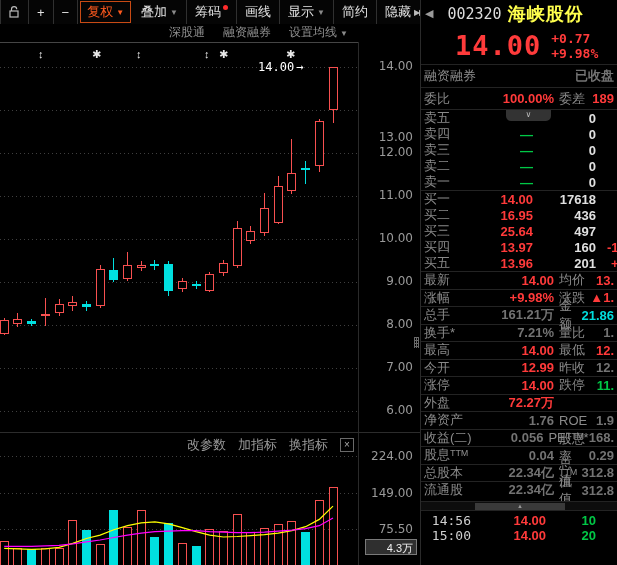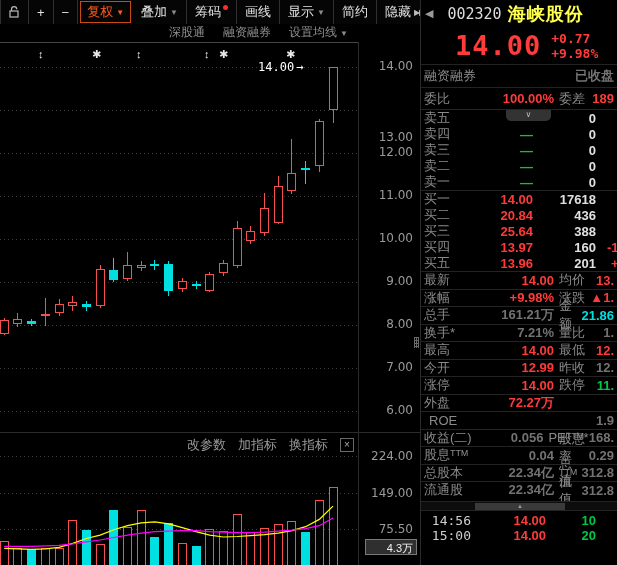--- a/index.html
+++ b/index.html
@@ -401,27 +401,27 @@
       </div>
     <div id="ob-divider"></div>
     <div id="buy-rows">
         <div class="ob-row">
           <span class="ob-label">买一</span>
           <span class="ob-price num r">14.00</span>
           <span class="ob-vol">17618</span>
         </div>
         <div class="ob-row">
           <span class="ob-label">买二</span>
-          <span class="ob-price num r">20.84</span>
+          <span class="ob-price num r">16.95</span>
           <span class="ob-vol">436</span>
         </div>
         <div class="ob-row">
           <span class="ob-label">买三</span>
           <span class="ob-price num r">25.64</span>
-          <span class="ob-vol">388</span>
+          <span class="ob-vol">497</span>
         </div>
         <div class="ob-row">
           <span class="ob-label">买四</span>
           <span class="ob-price num r">13.97</span>
           <span class="ob-vol">160</span>
           <span class="ob-extra num" style="left: 186px;">-1</span>
         </div>
         <div class="ob-row">
           <span class="ob-label">买五</span>
           <span class="ob-price num r">13.96</span>
@@ -501,20 +501,24 @@
           <span class="num g">11.</span>
         </div>
       </div>
       <div class="p-row stat-row">
         <div class="colA">
           <span class="lbl">外盘</span>
           <span class="num r">72.27万</span>
         </div>
       </div>
       <div class="p-row stat-row">
+        <div class="colA">
+          <span class="lbl">净资产</span>
+          <span class="num w">1.76</span>
+        </div>
         <div class="colB">
           <span class="lbl">ROE</span>
           <span class="num w">1.9</span>
         </div>
       </div>
       <div class="p-row stat-row">
         <div class="colA">
           <span class="lbl">收益(二)</span>
           <span class="num w">0.056</span>
         </div>

